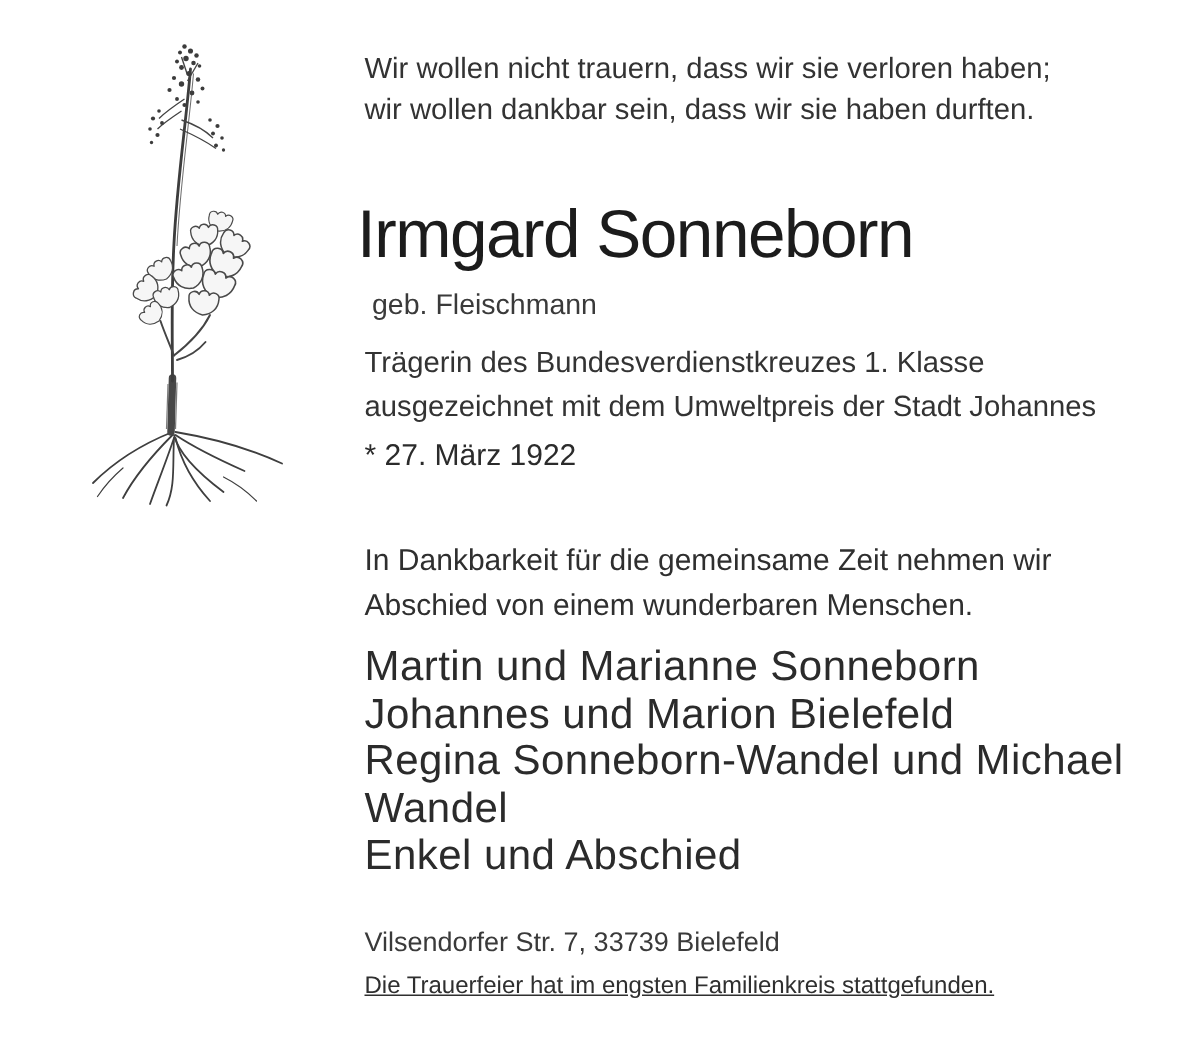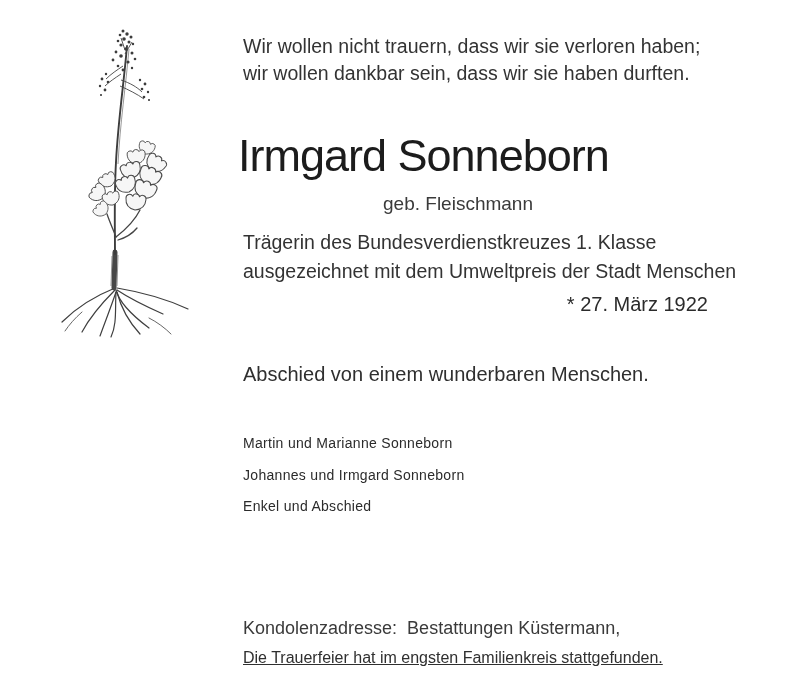--- a/index.html
+++ b/index.html
@@ -35,58 +35,57 @@
     width: 476px;
     font-size: 45px;
     line-height: 60px;
     letter-spacing: -1px;
     white-space: nowrap;
     color: #1c1c1c;
     font-weight: 400;
   }
   .birth-name {
     position: absolute;
-    left: 220px;
+    left: 248px;
     top: 193px;
     width: 476px;
-    text-align: center;
     font-size: 19px;
     color: #3a3a3a;
   }
   .honors {
     position: absolute;
     left: 243px;
     top: 228px;
     font-size: 19.5px;
     line-height: 29px;
     color: #333333;
   }
   .dates-row {
     position: absolute;
     left: 243px;
     top: 293px;
     width: 465px;
     display: flex;
-    justify-content: flex-end;
+    justify-content: space-between;
     font-size: 20px;
     color: #2b2b2b;
   }
   .tribute {
     position: absolute;
     left: 243px;
     top: 360px;
     font-size: 20px;
     line-height: 29.5px;
     color: #2f2f2f;
   }
   .mourners {
     position: absolute;
     left: 243px;
     top: 428px;
-    font-size: 14px;
+    font-size: 28px;
     line-height: 31.5px;
     letter-spacing: 0.3px;
     color: #2b2b2b;
   }
   .condolence {
     position: absolute;
     left: 243px;
     top: 566px;
     font-size: 18px;
     line-height: 25px;
@@ -200,37 +199,38 @@
     <div>Wir wollen nicht trauern, dass wir sie verloren haben;</div>
     <div>wir wollen dankbar sein, dass wir sie haben durften.</div>
   </div>
 
   <div class="deceased-name">Irmgard Sonneborn</div>
 
   <div class="birth-name">geb. Fleischmann</div>
 
   <div class="honors">
     <div>Trägerin des Bundesverdienstkreuzes 1. Klasse</div>
-    <div>ausgezeichnet mit dem Umweltpreis der Stadt Menschen</div>
+    <div>ausgezeichnet mit dem Umweltpreis der Stadt Johannes</div>
   </div>
 
   <div class="dates-row">
     <span>* 27. März 1922</span>
   </div>
 
   <div class="tribute">
+    <div>In Dankbarkeit für die gemeinsame Zeit nehmen wir</div>
     <div>Abschied von einem wunderbaren Menschen.</div>
   </div>
 
   <div class="mourners">
     <div>Martin und Marianne Sonneborn</div>
-    <div>Johannes und Irmgard Sonneborn</div>
+    <div>Johannes und Marion Bielefeld</div>
+    <div>Regina Sonneborn-Wandel und Michael Wandel</div>
     <div>Enkel und Abschied</div>
   </div>
 
   <div class="condolence">
-    <div>Kondolenzadresse:  Bestattungen Küstermann,</div>
     <div>Vilsendorfer Str. 7, 33739 Bielefeld</div>
   </div>
 
   <div class="funeral-note">Die Trauerfeier hat im engsten Familienkreis stattgefunden.</div>
 
 </div>
 
 </body></html>

